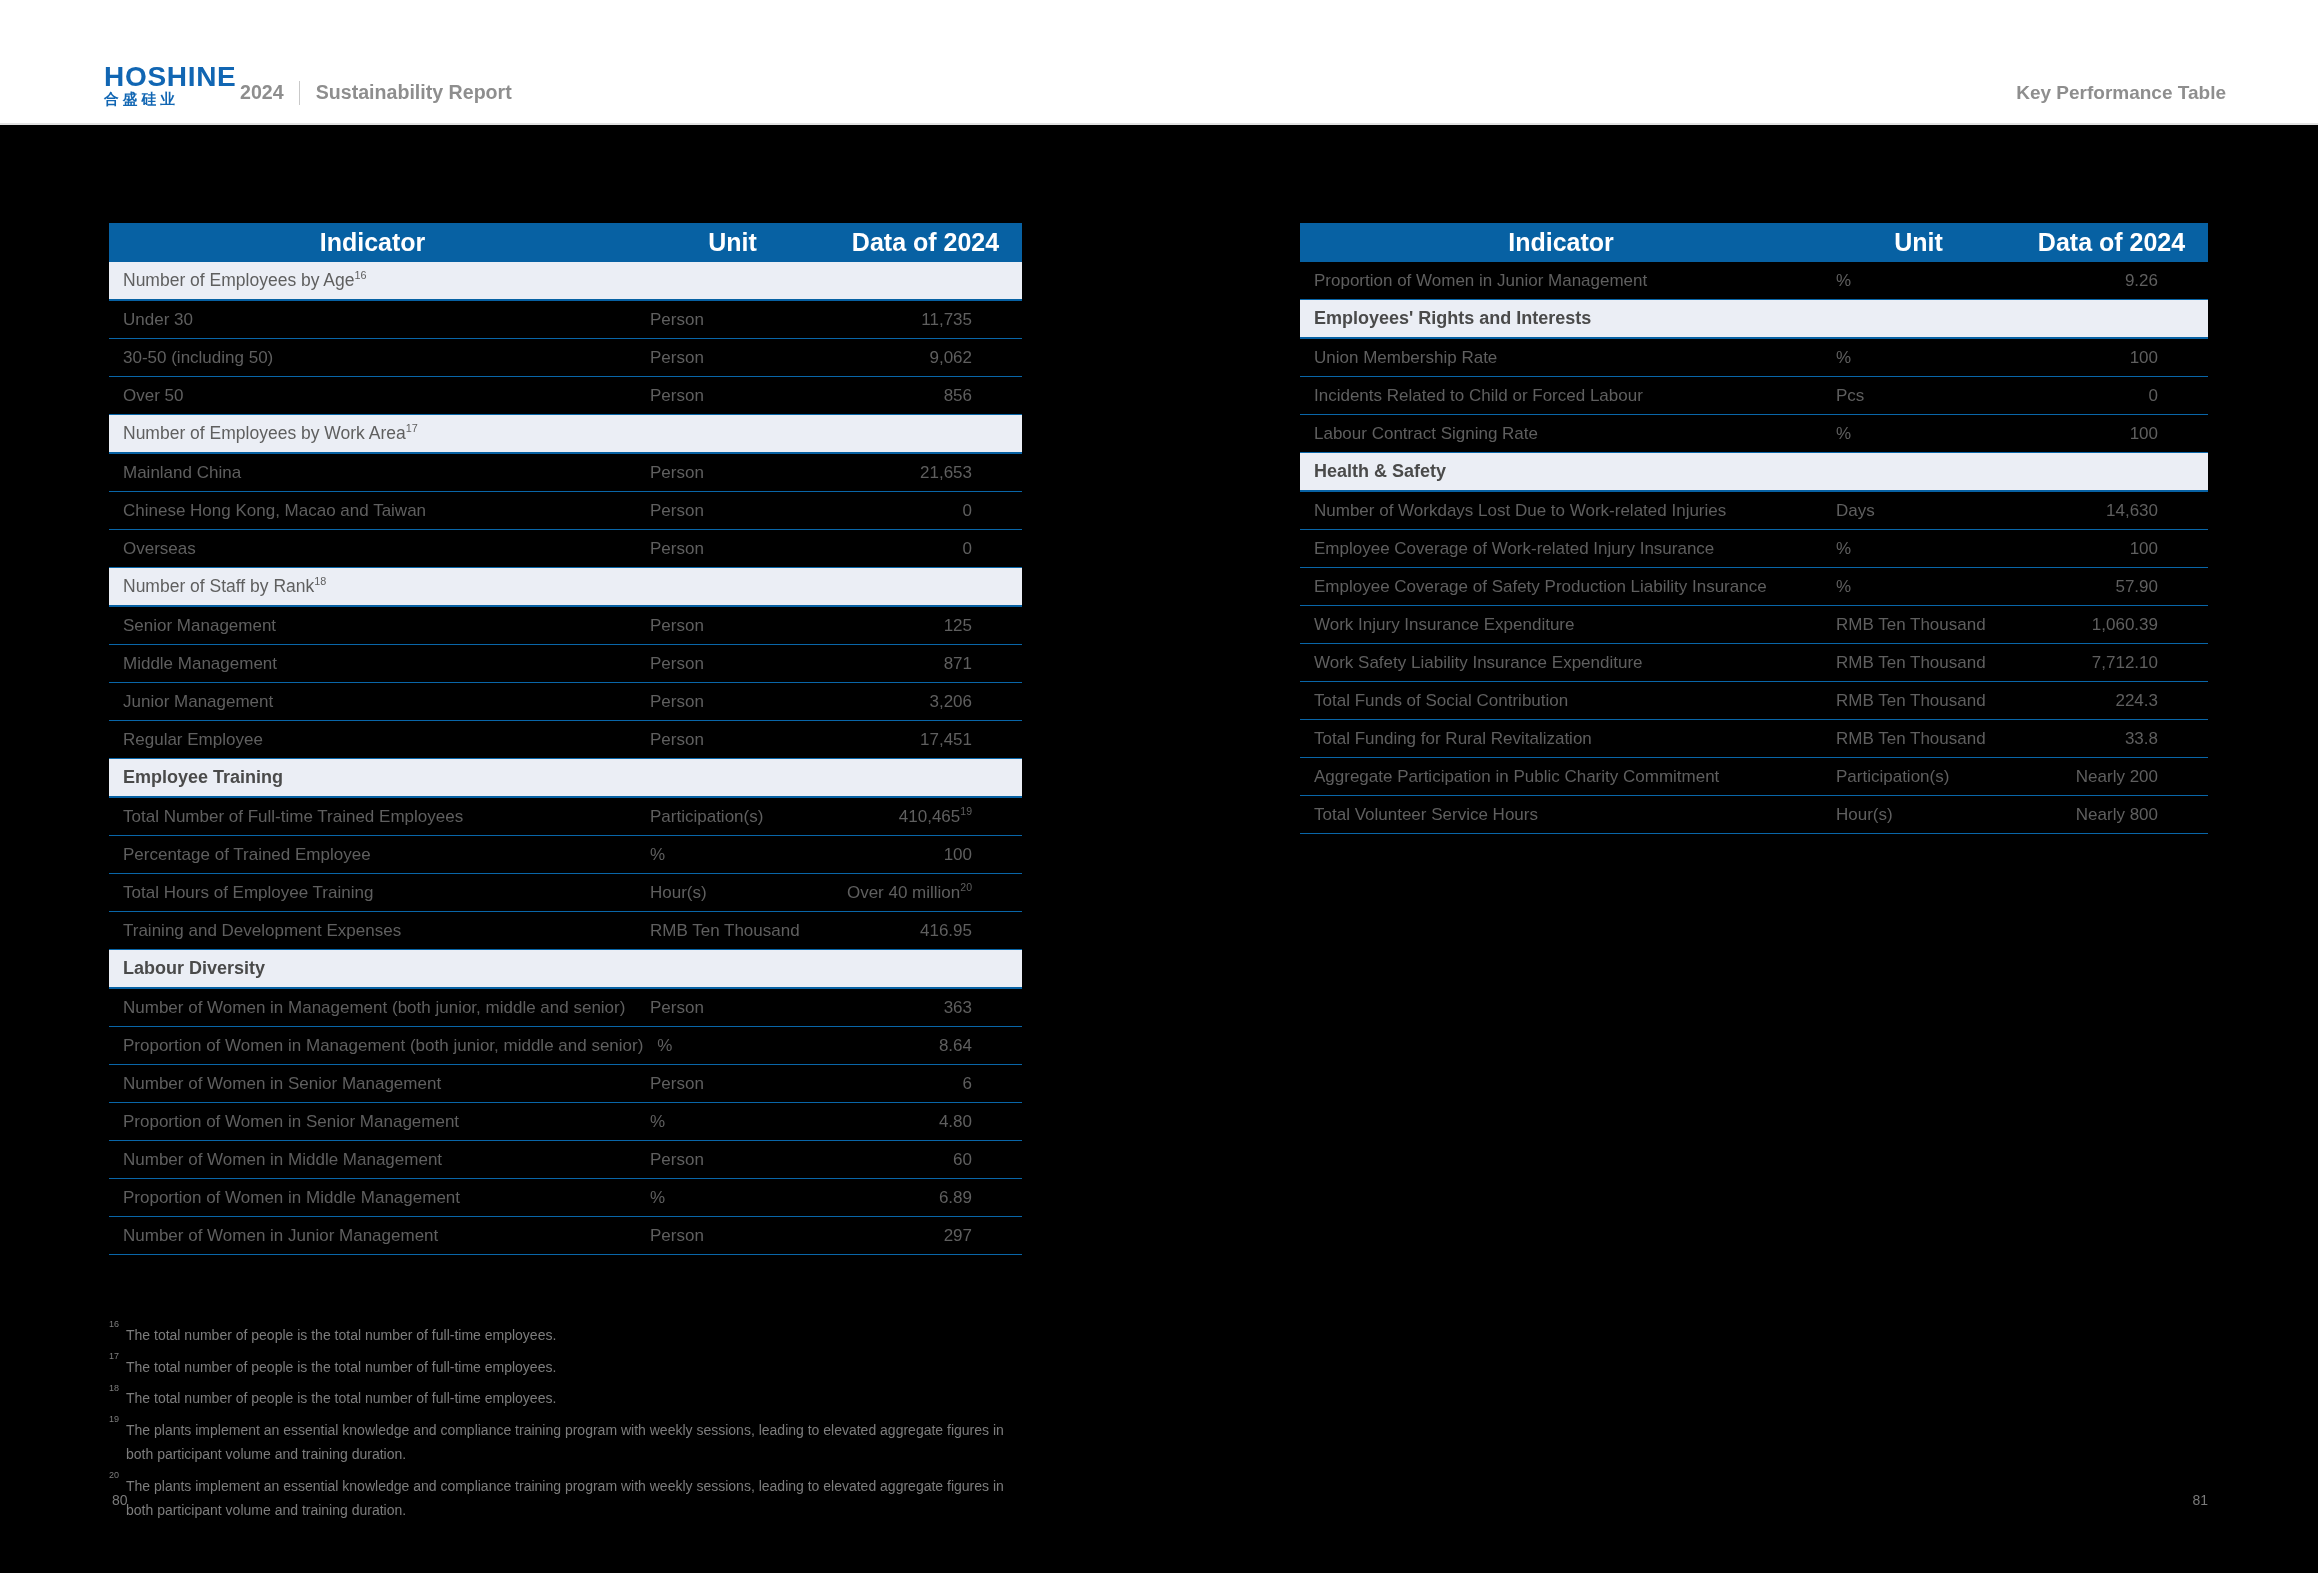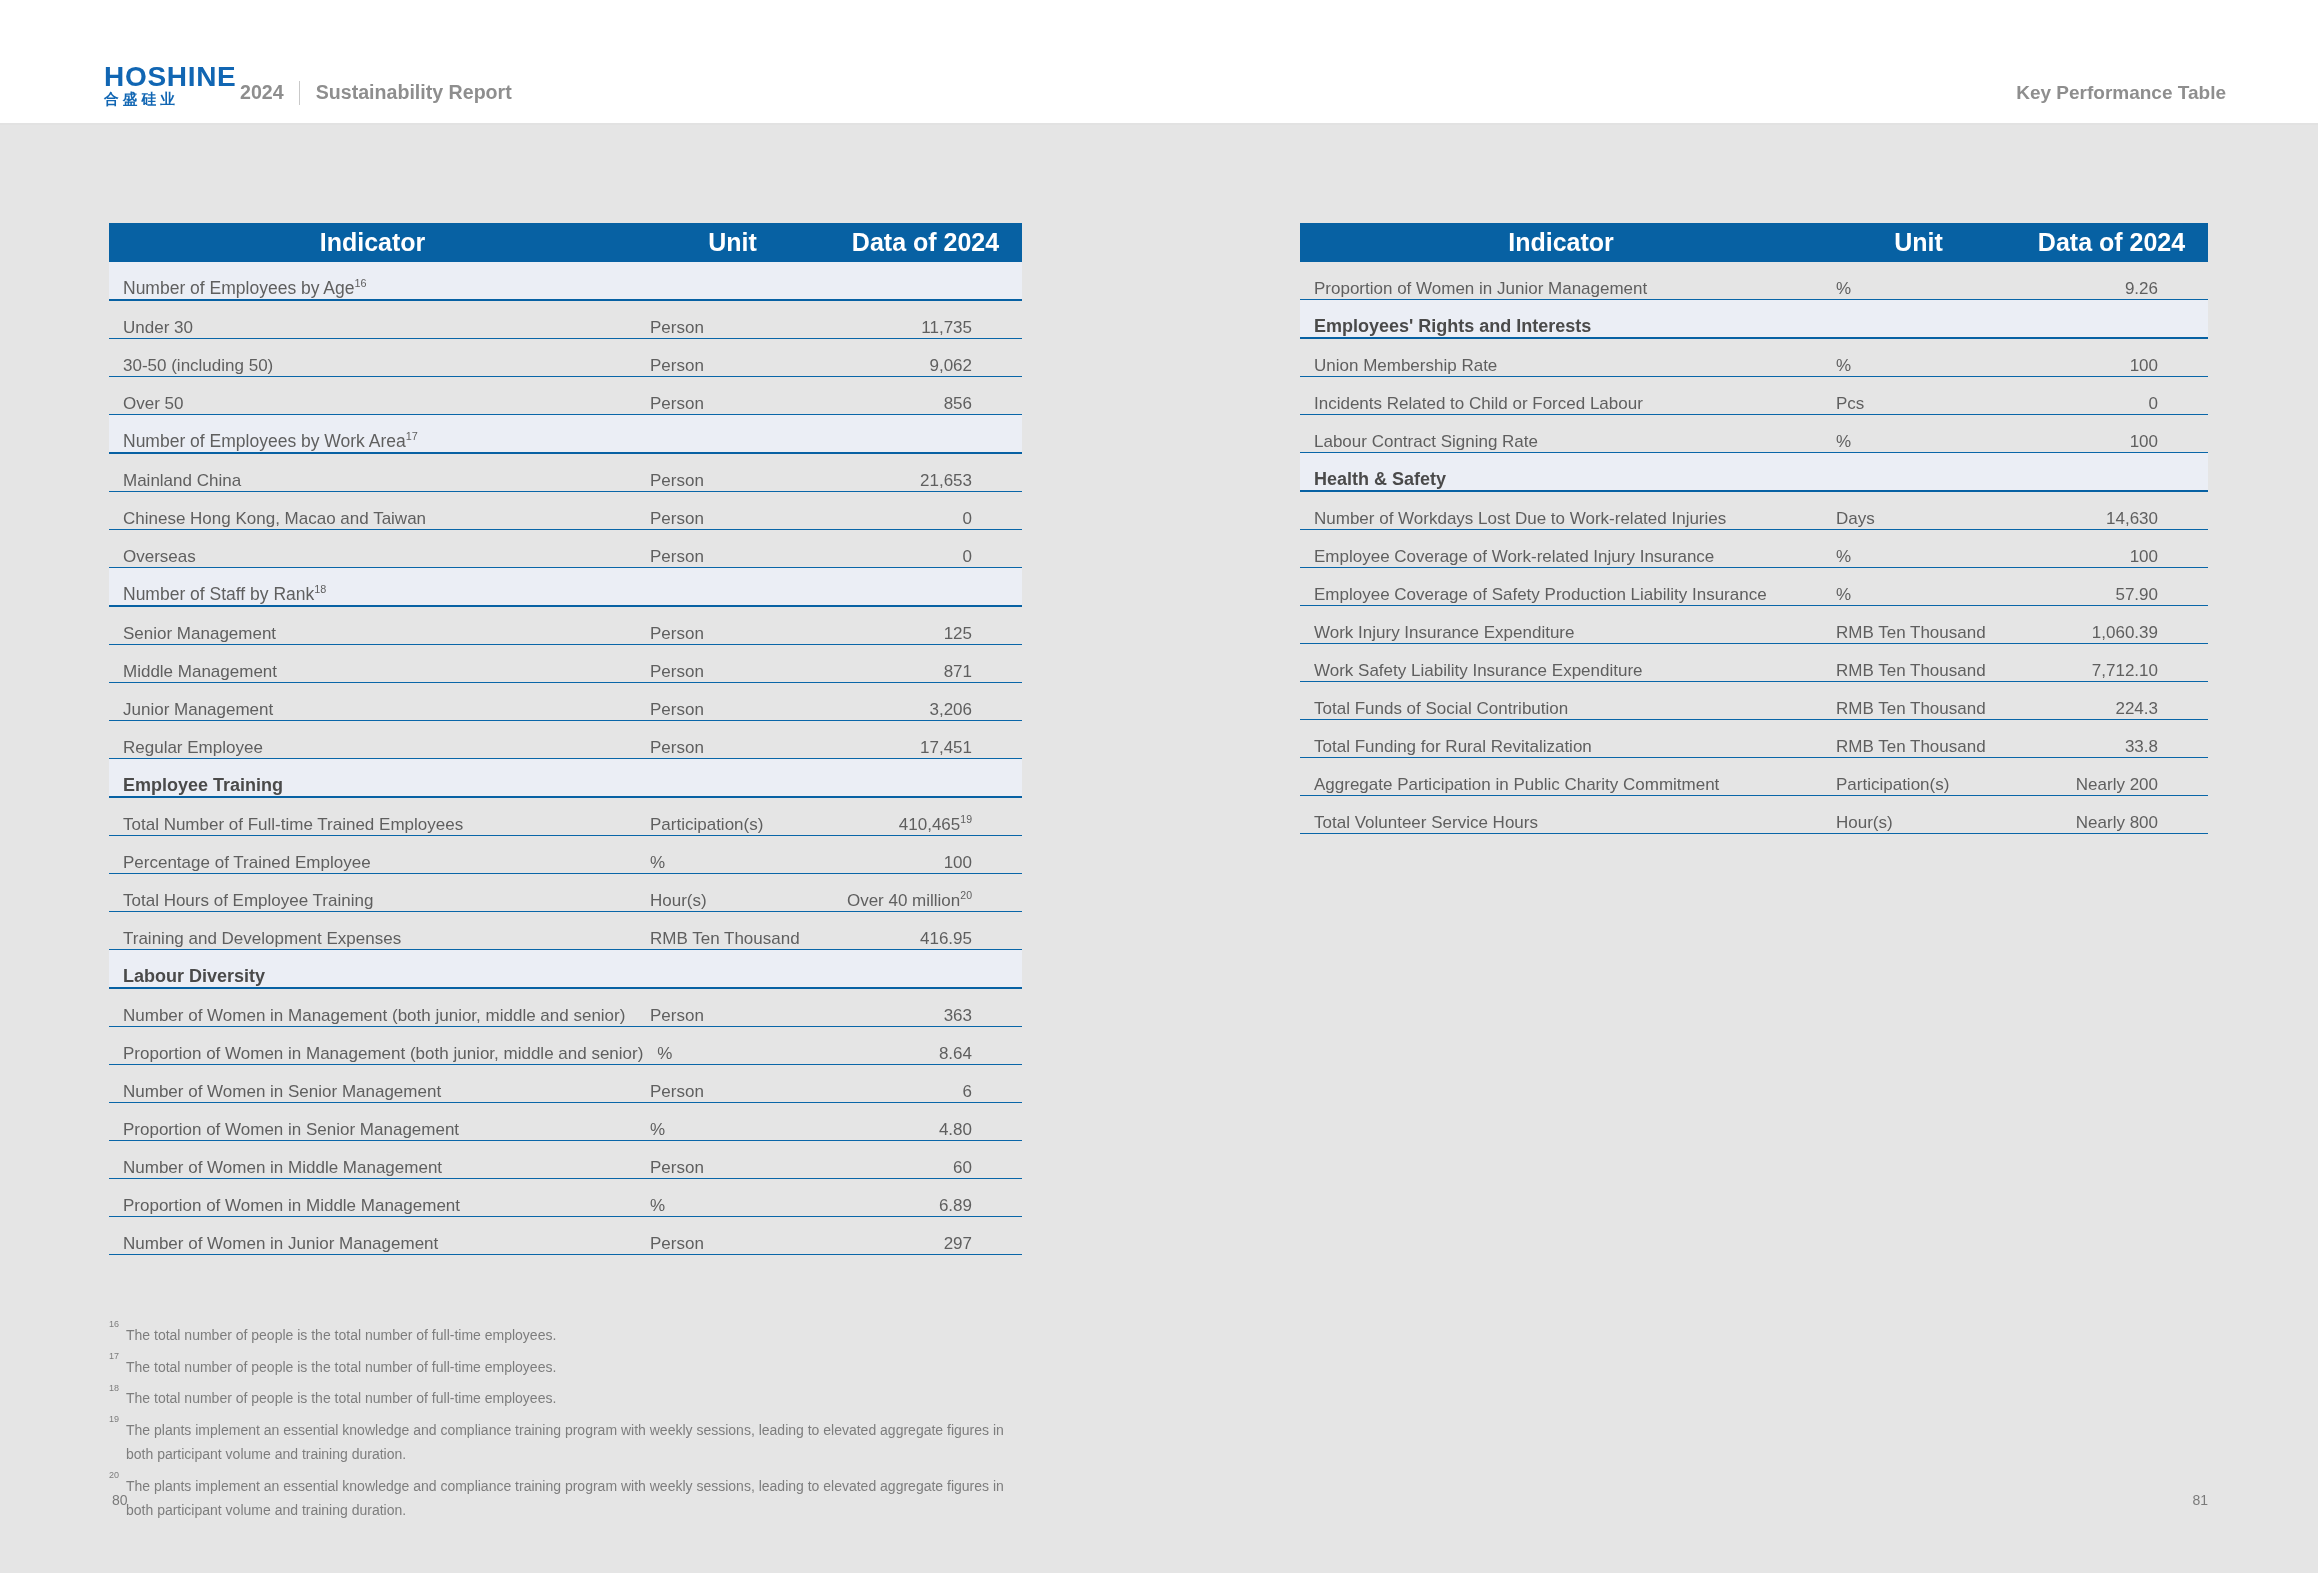--- a/index.html
+++ b/index.html
@@ -1,20 +1,20 @@
 <!DOCTYPE html>
 <html style="font-size:11.2px"><head>
 <meta charset="utf-8">
 <style>
   * { margin:0; padding:0; box-sizing:border-box; }
   html,body { background:#ffffff; }
   .page {
     position:relative;
     width:2319px; height:1574px;
-    background:#e5e5e5;
+    background:#000000;
     font-family:"Liberation Sans", sans-serif;
     color:#5a5a5a;
     overflow:hidden;
   }
 
   
   .topbar {
     position:absolute; top:0; left:0; width:2319px; height:125px;
     background:#ffffff; border-bottom:2.1px solid #e2e2e2;
   }
@@ -54,21 +54,21 @@
   .thead {
     display:flex; align-items:center; height:39px;
     background:#0761a3; color:#ffffff;
     font-size:25px; font-weight:700;
   }
   .thead .hc-ind  { flex:1; text-align:center; }
   .thead .hc-unit { width:193px; text-align:center; }
   .thead .hc-val  { width:193px; text-align:center; }
 
   .row {
-    display:flex; align-items:flex-end; height:38px;
+    display:flex; align-items:center; height:38px;
     border-bottom:1.4px solid #0966a8;
   }
   .data-row .c-ind {
     flex:1; padding-left:14px; white-space:nowrap;
     font-size:17px; color:#5f5f5f;
   }
   .data-row .c-unit {
     width:193px; padding-left:14px; white-space:nowrap;
     font-size:17px; color:#5f5f5f;
   }

